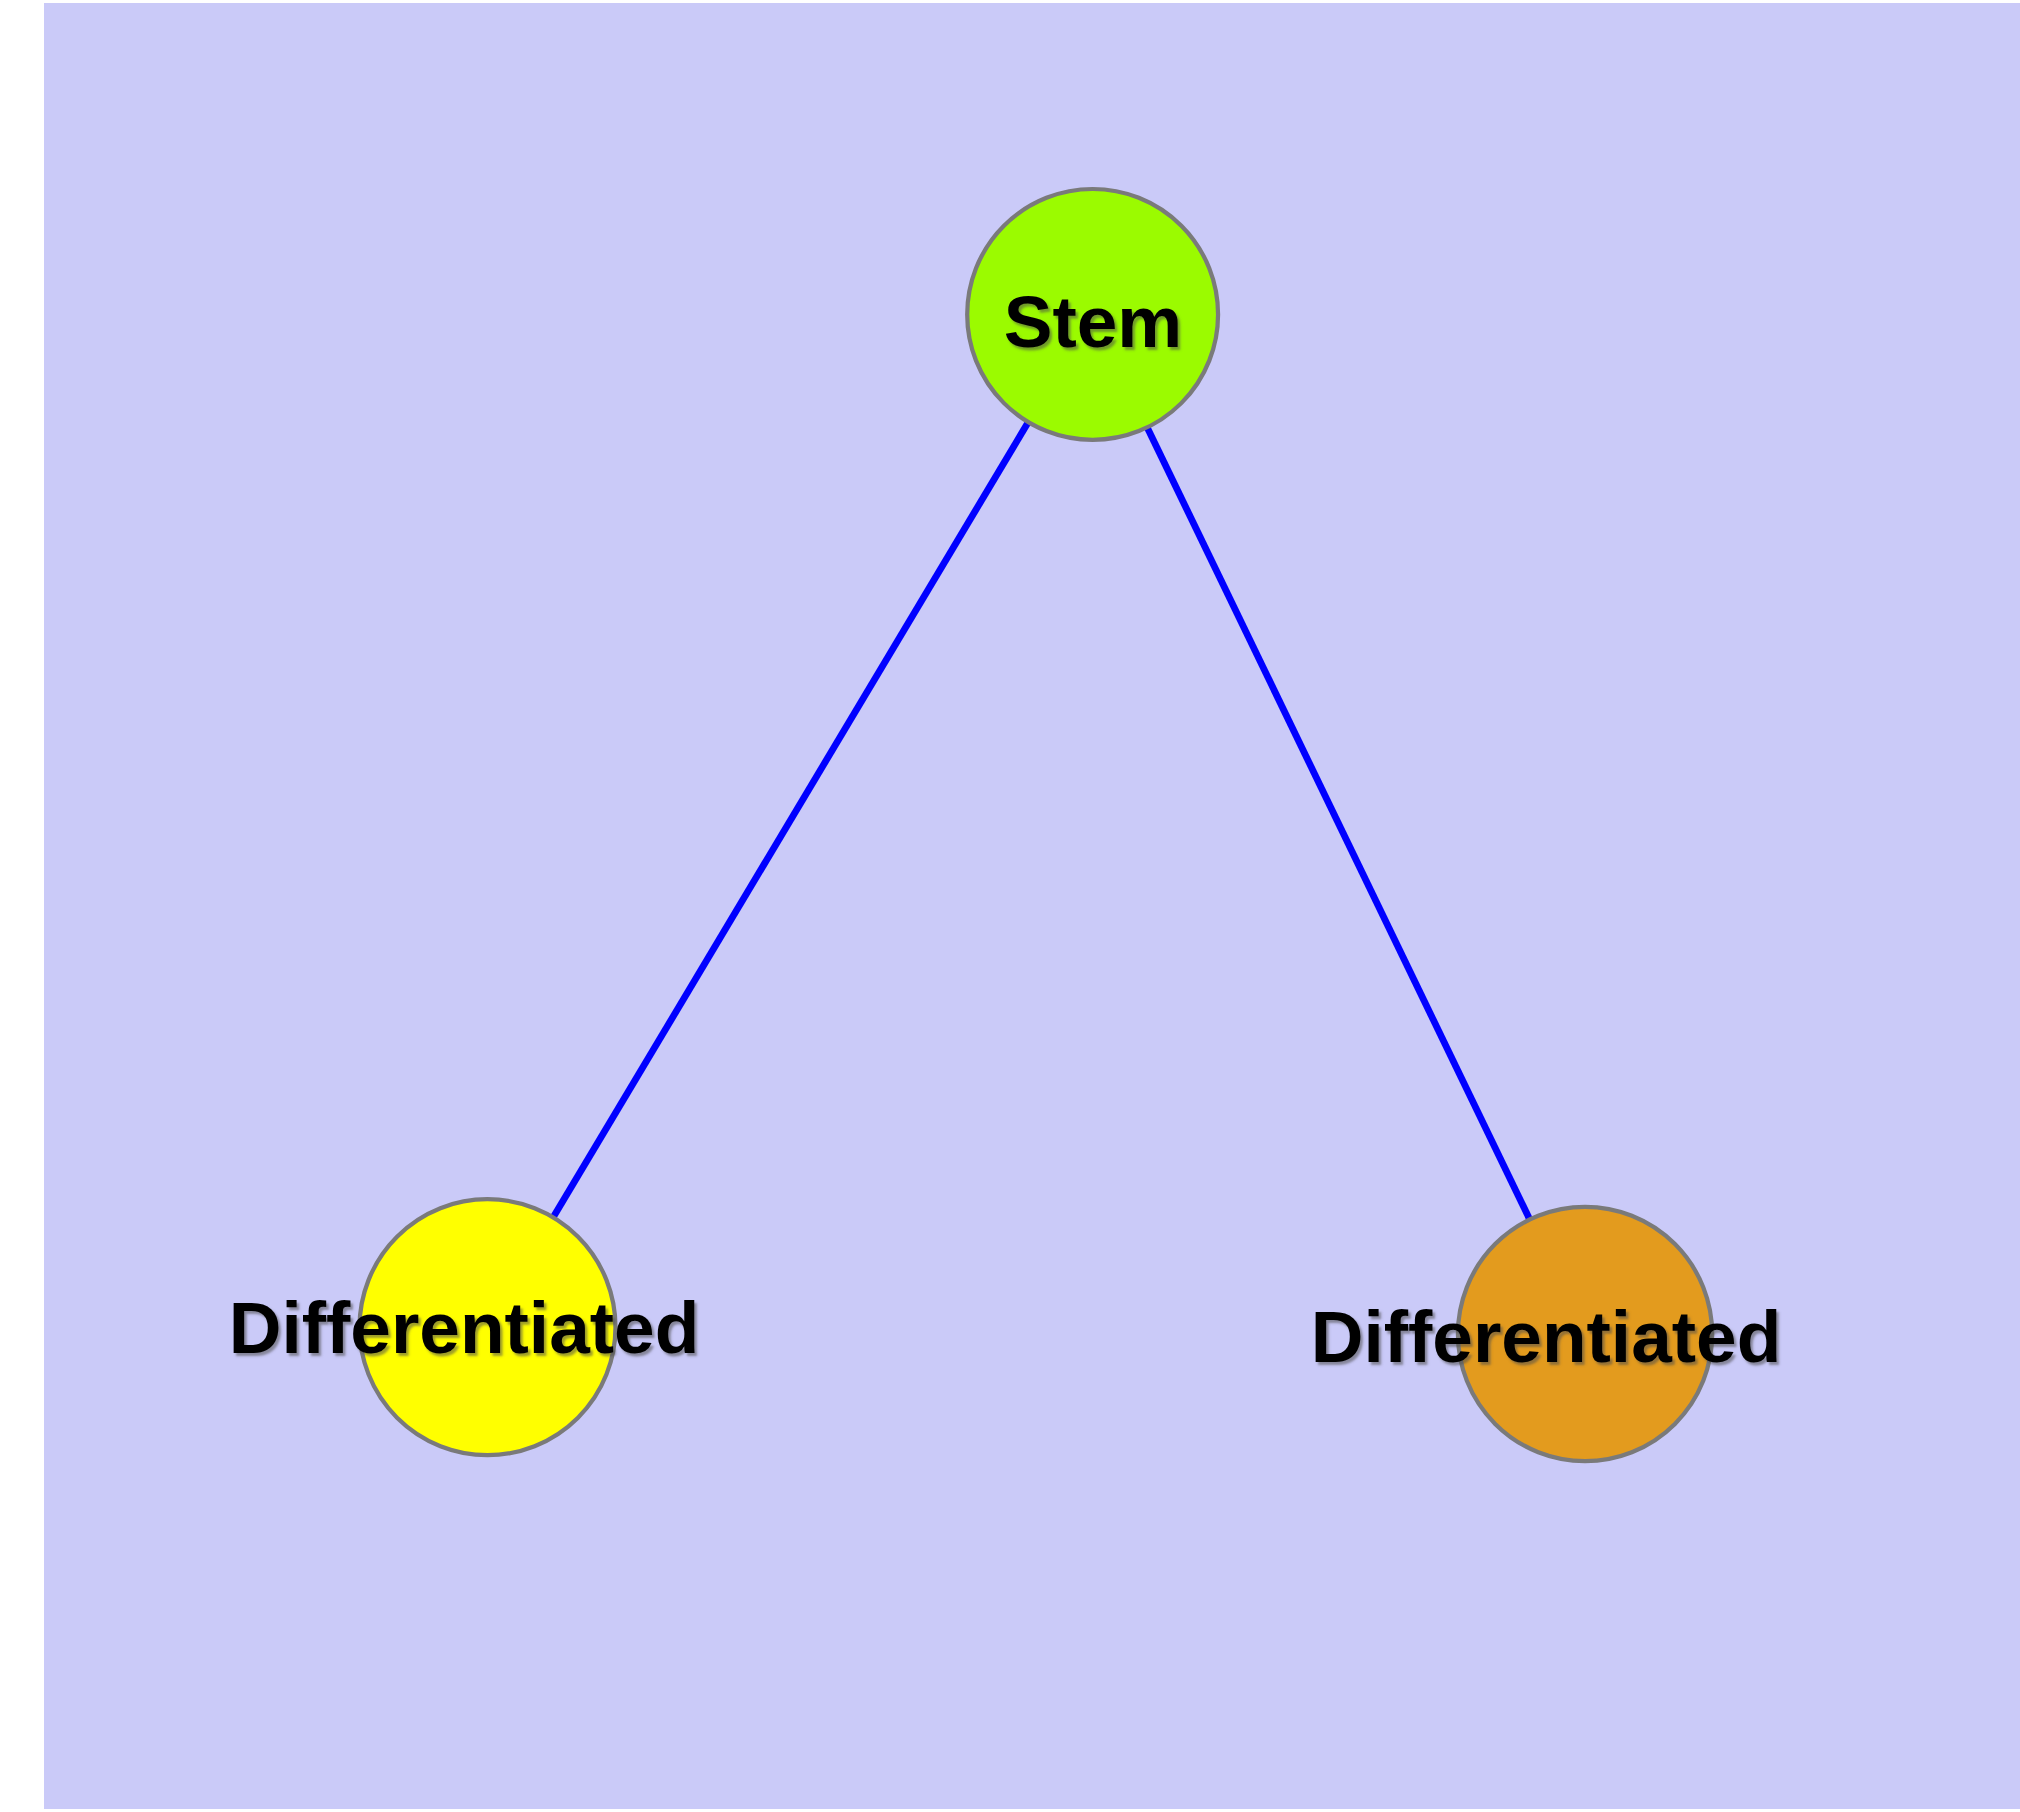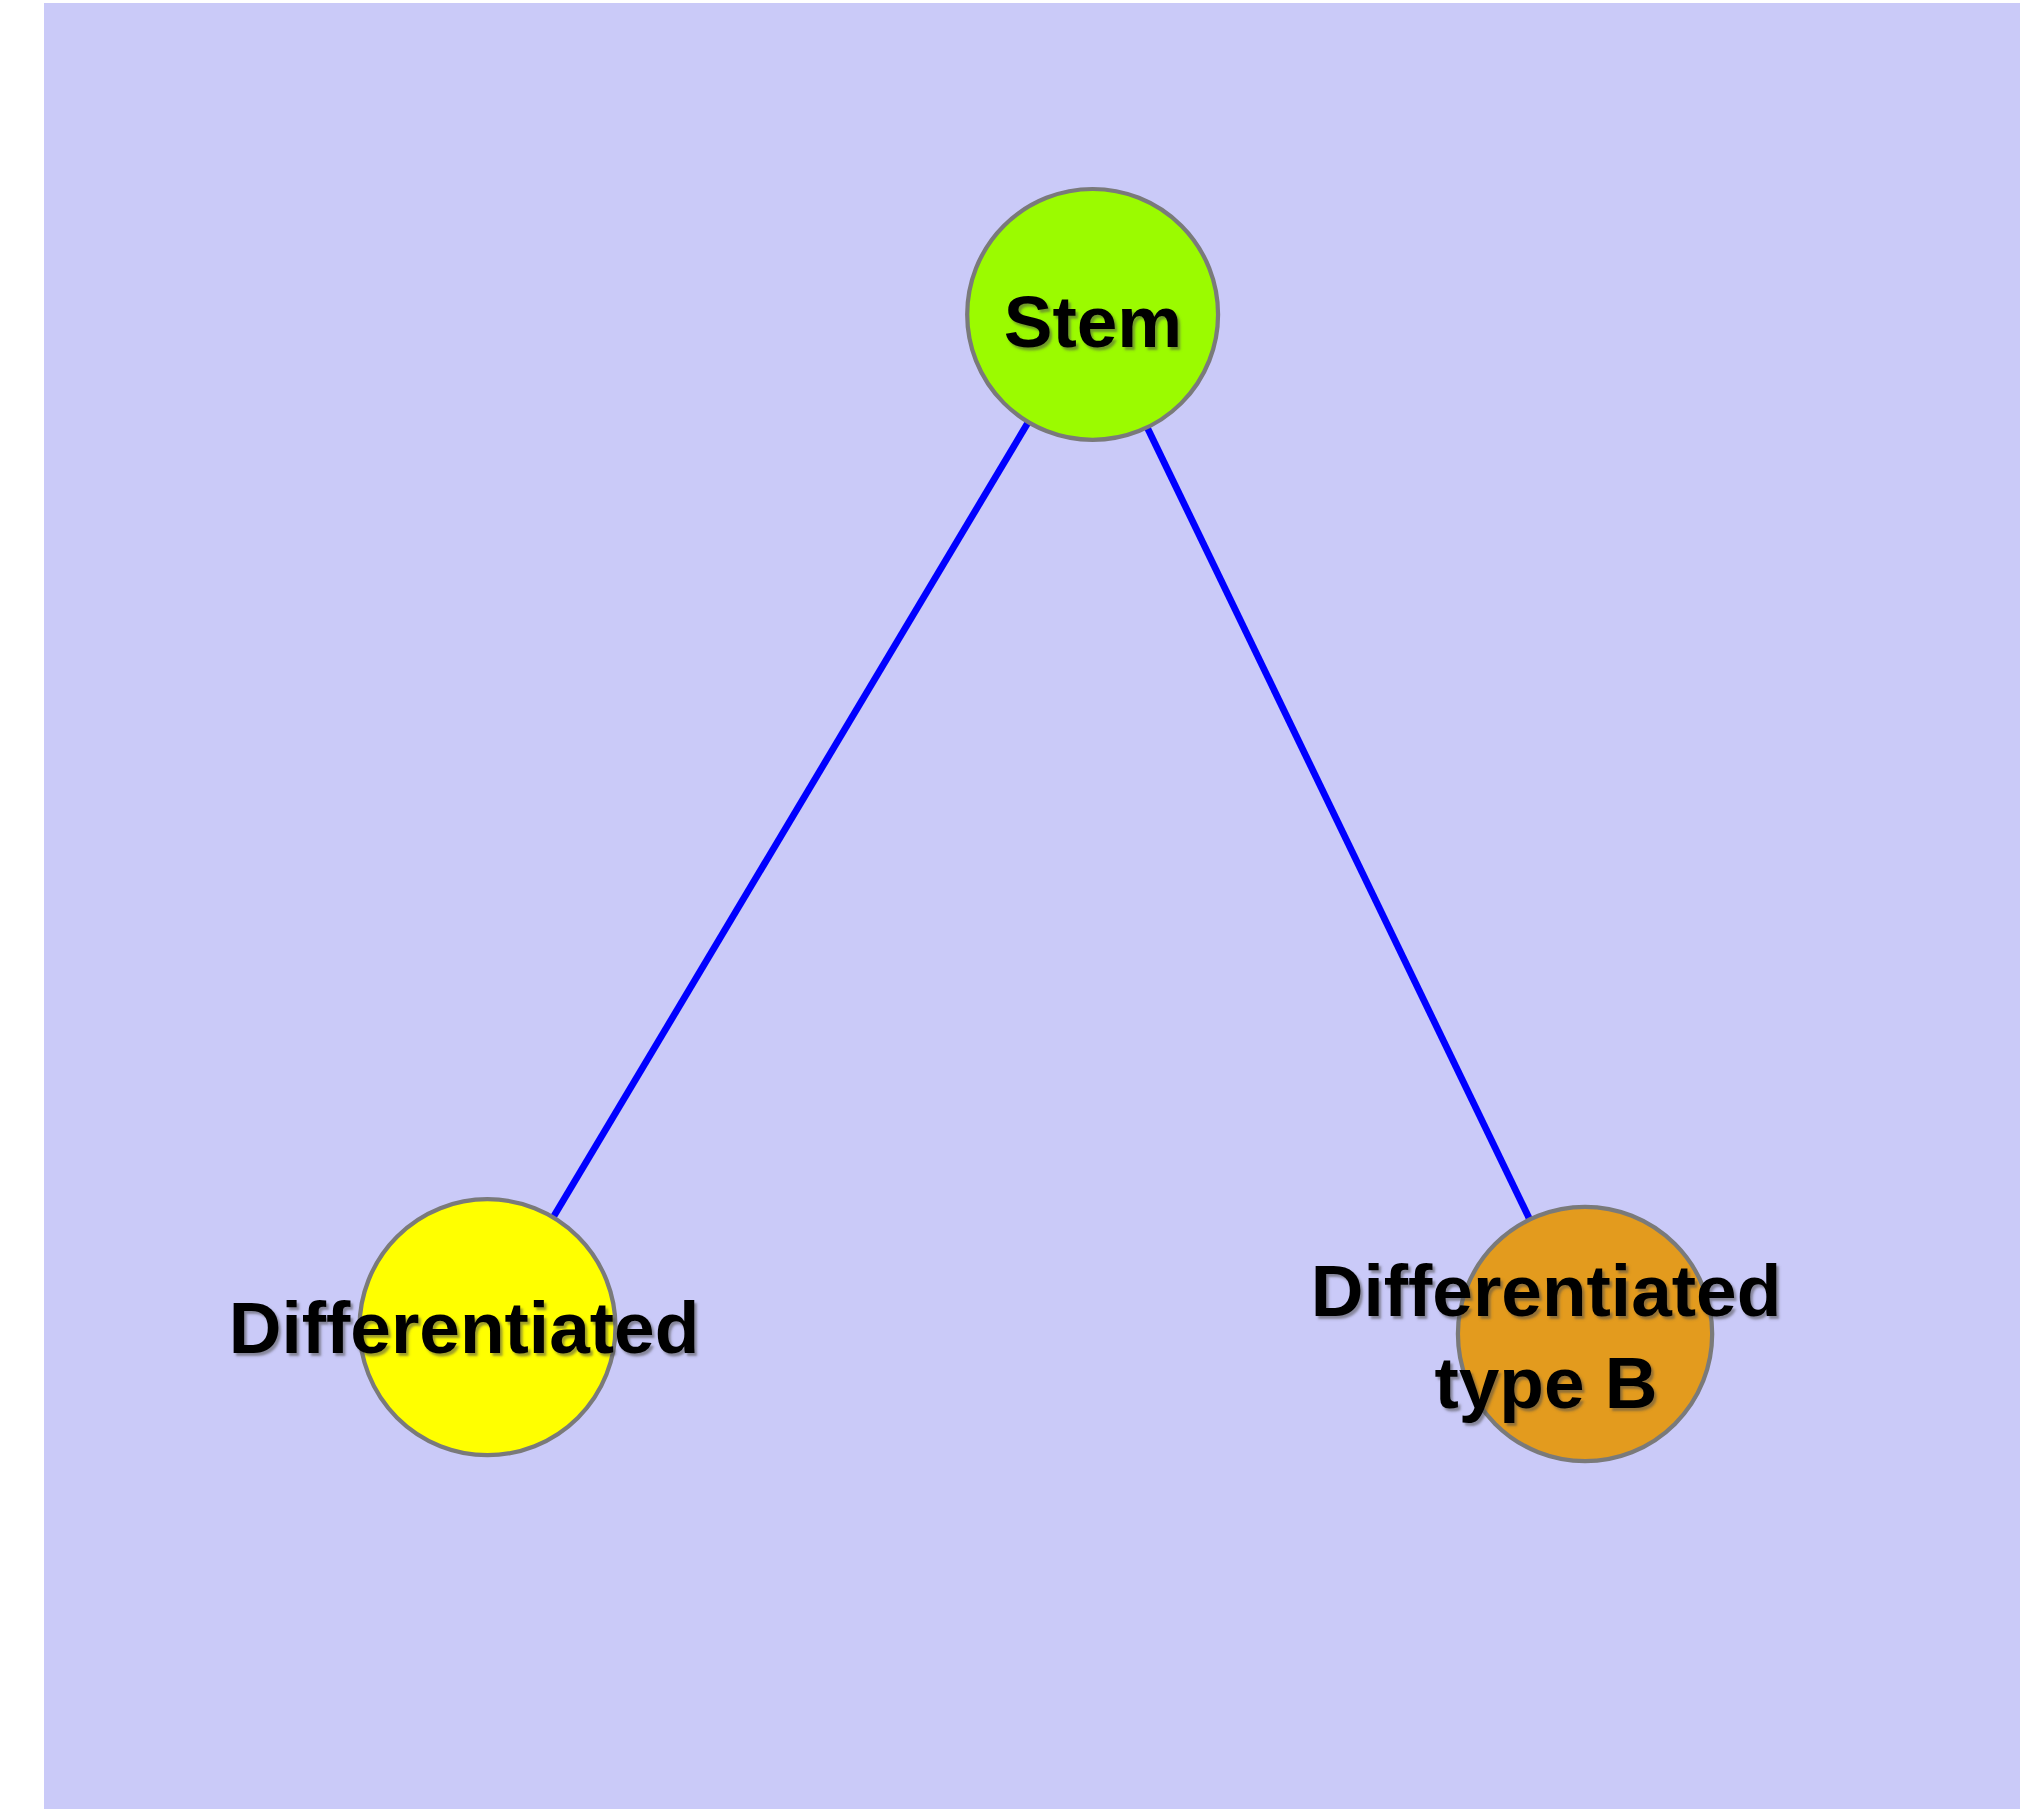--- a/index.html
+++ b/index.html
@@ -65,16 +65,15 @@
   <div class="node-label label-stem" style="color: rgb(0, 0, 0);">
     <span>Stem</span>
   </div>
 
   <div class="node-label label-type-a" style="color: rgb(0, 0, 0);">
     <span>Differentiated</span>
   </div>
 
   <div class="node-label label-type-b" style="color: rgb(0, 0, 0);">
     <span>Differentiated</span>
-    <span>type B</span>
   </div>
 </div>
 
 
 </body></html>

